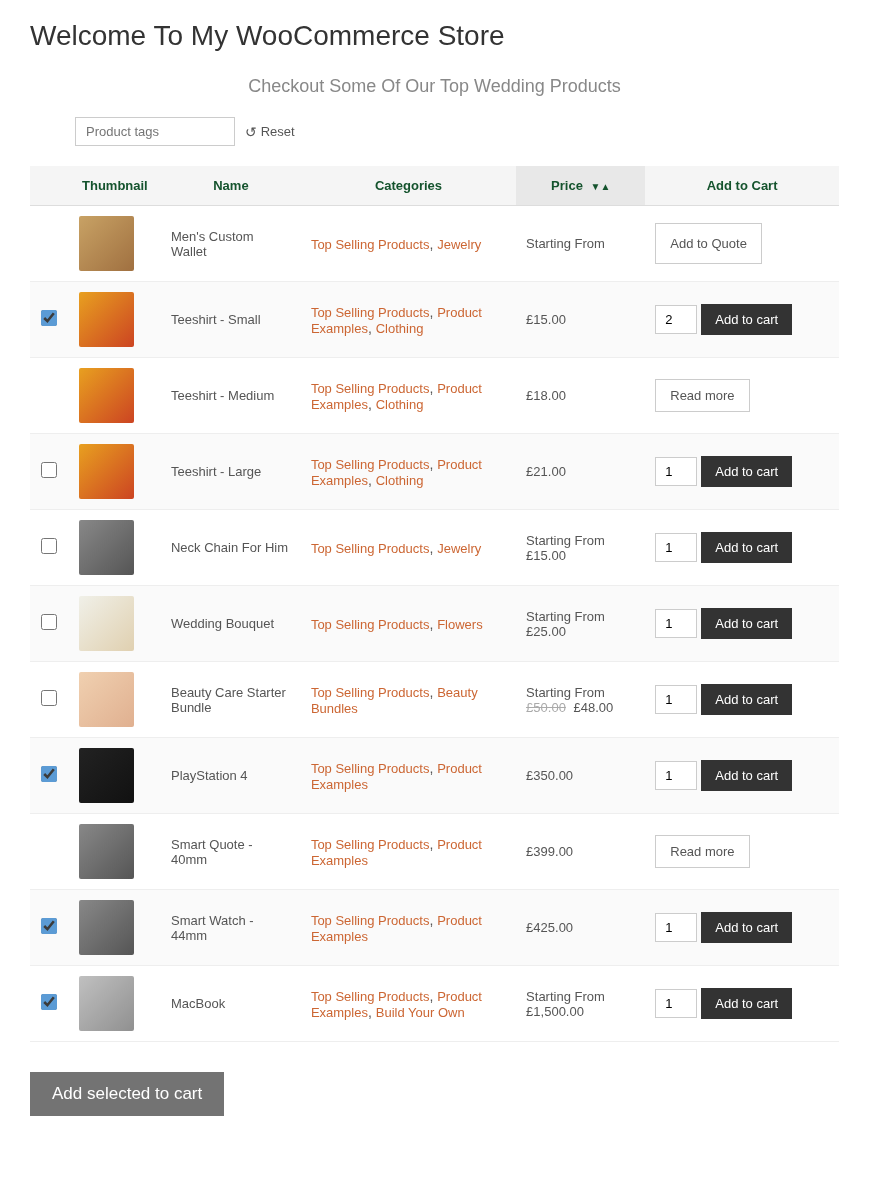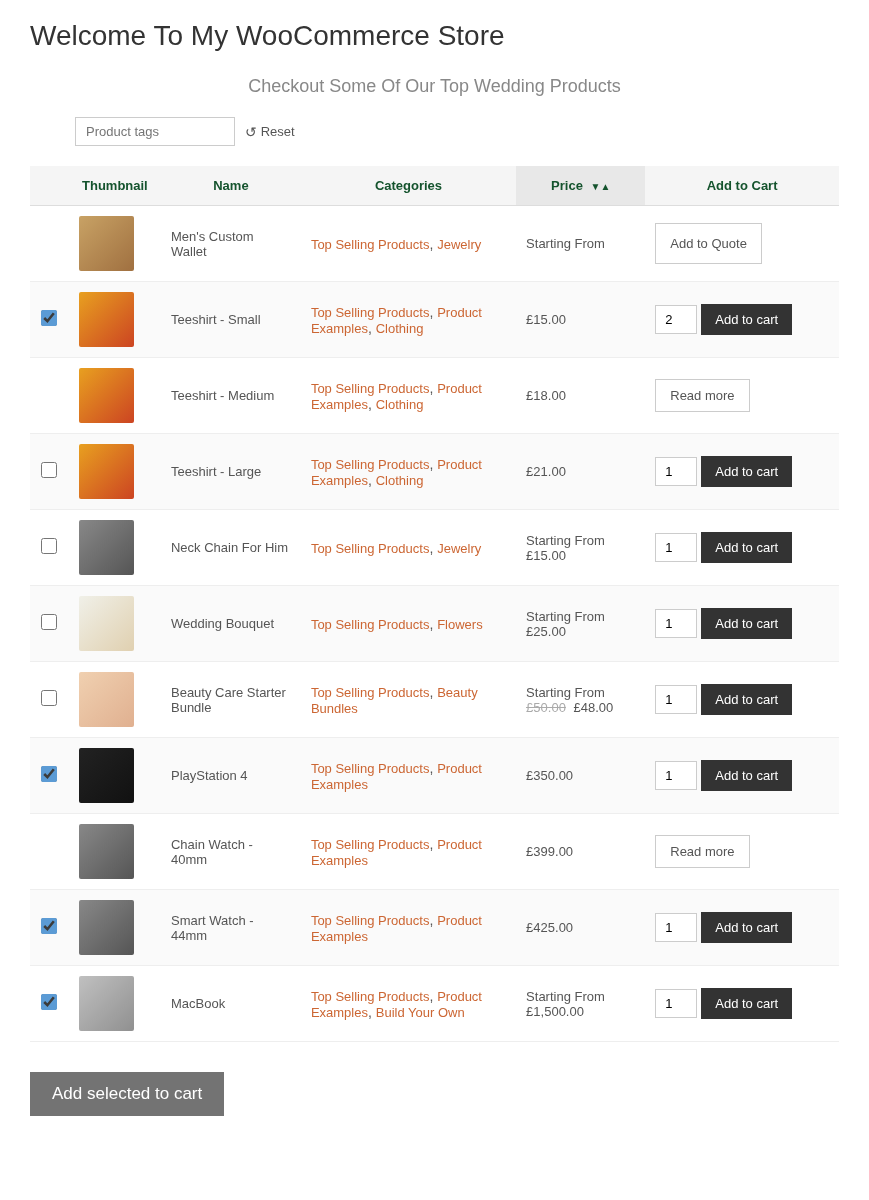--- a/index.html
+++ b/index.html
@@ -308,21 +308,21 @@
             <input type="number" class="qty-input" min="1" value="1" style="">
             <button class="add-to-cart-btn">Add to cart</button>
           </div>
         </td>
       </tr>
       <tr>
         <td class="checkbox-cell"></td>
         <td class="thumb-cell">
           <div class="thumb-placeholder svg-watch40"></div>
         </td>
-        <td class="name-cell">Chain Watch - 40mm</td>
+        <td class="name-cell">Smart Quote - 40mm</td>
         <td class="cat-cell"><a href="#">Top Selling Products</a>, <a href="#">Product Examples</a></td>
         <td class="price-cell">£399.00</td>
         <td class="action-cell"><button class="read-more-btn">Read more</button></td>
       </tr>
       <tr>
         <td class="checkbox-cell"><input type="checkbox" class="checkbox-custom" checked="" style=""></td>
         <td class="thumb-cell">
           <div class="thumb-placeholder svg-watch44"></div>
         </td>
         <td class="name-cell">Smart Watch - 44mm</td>

